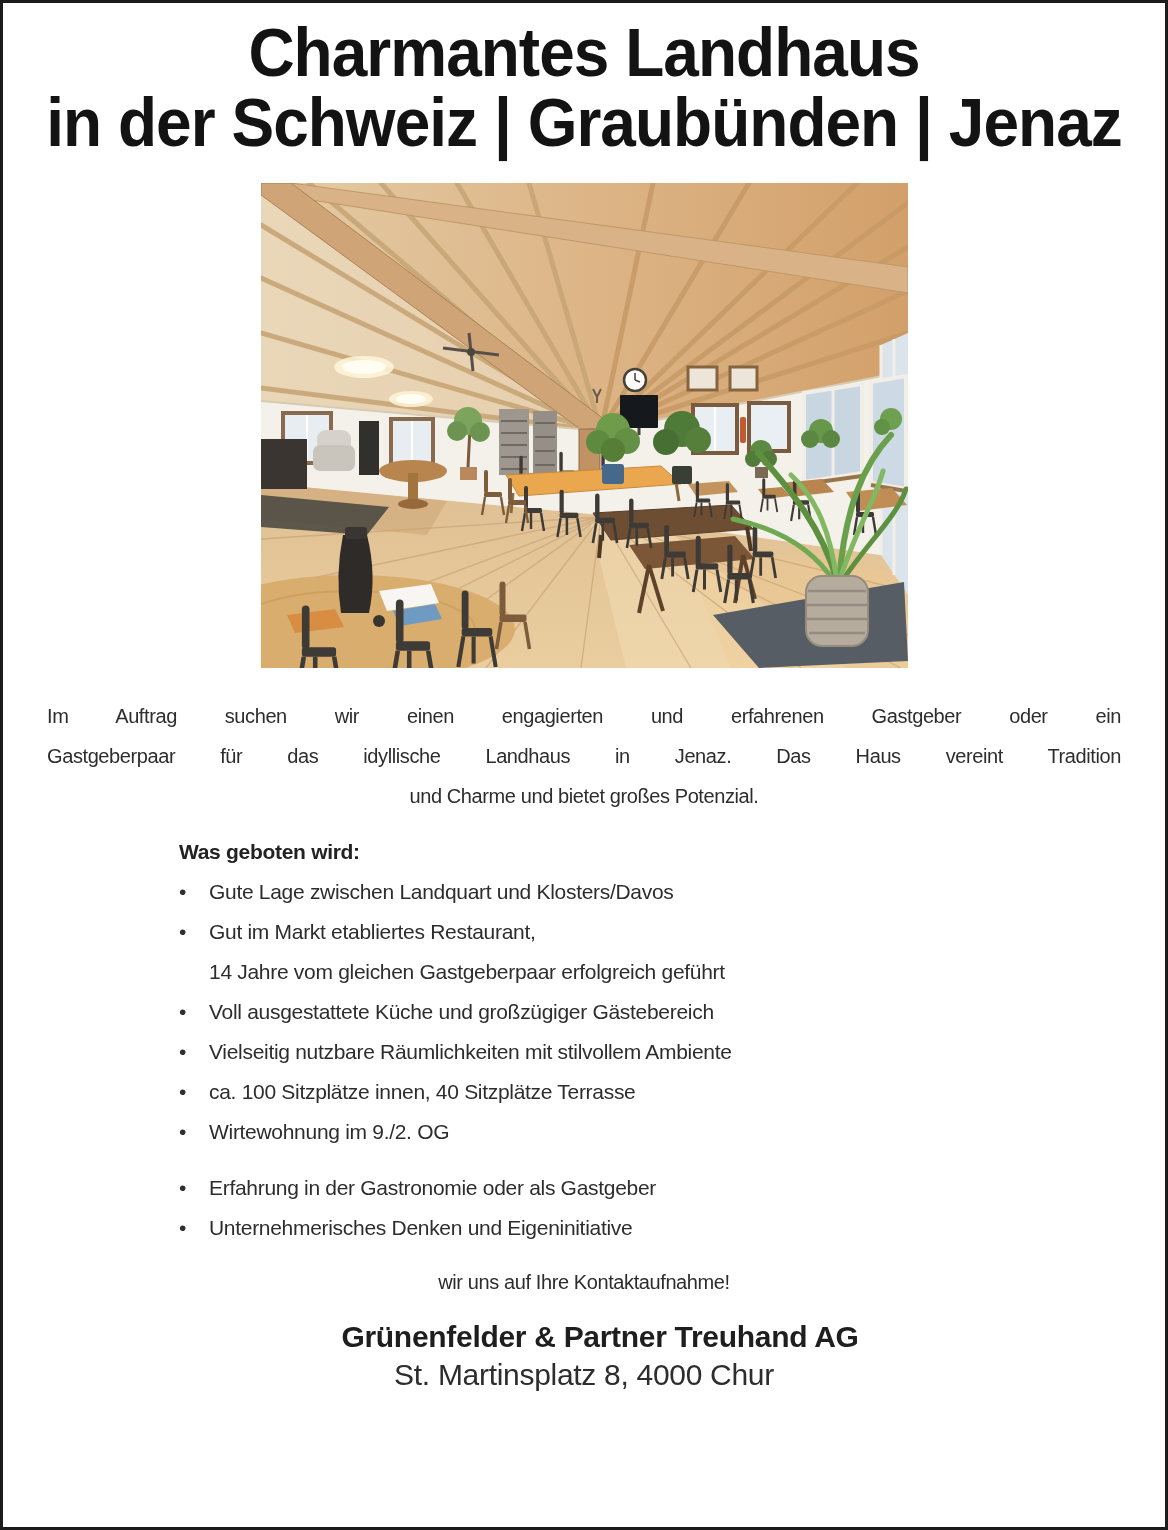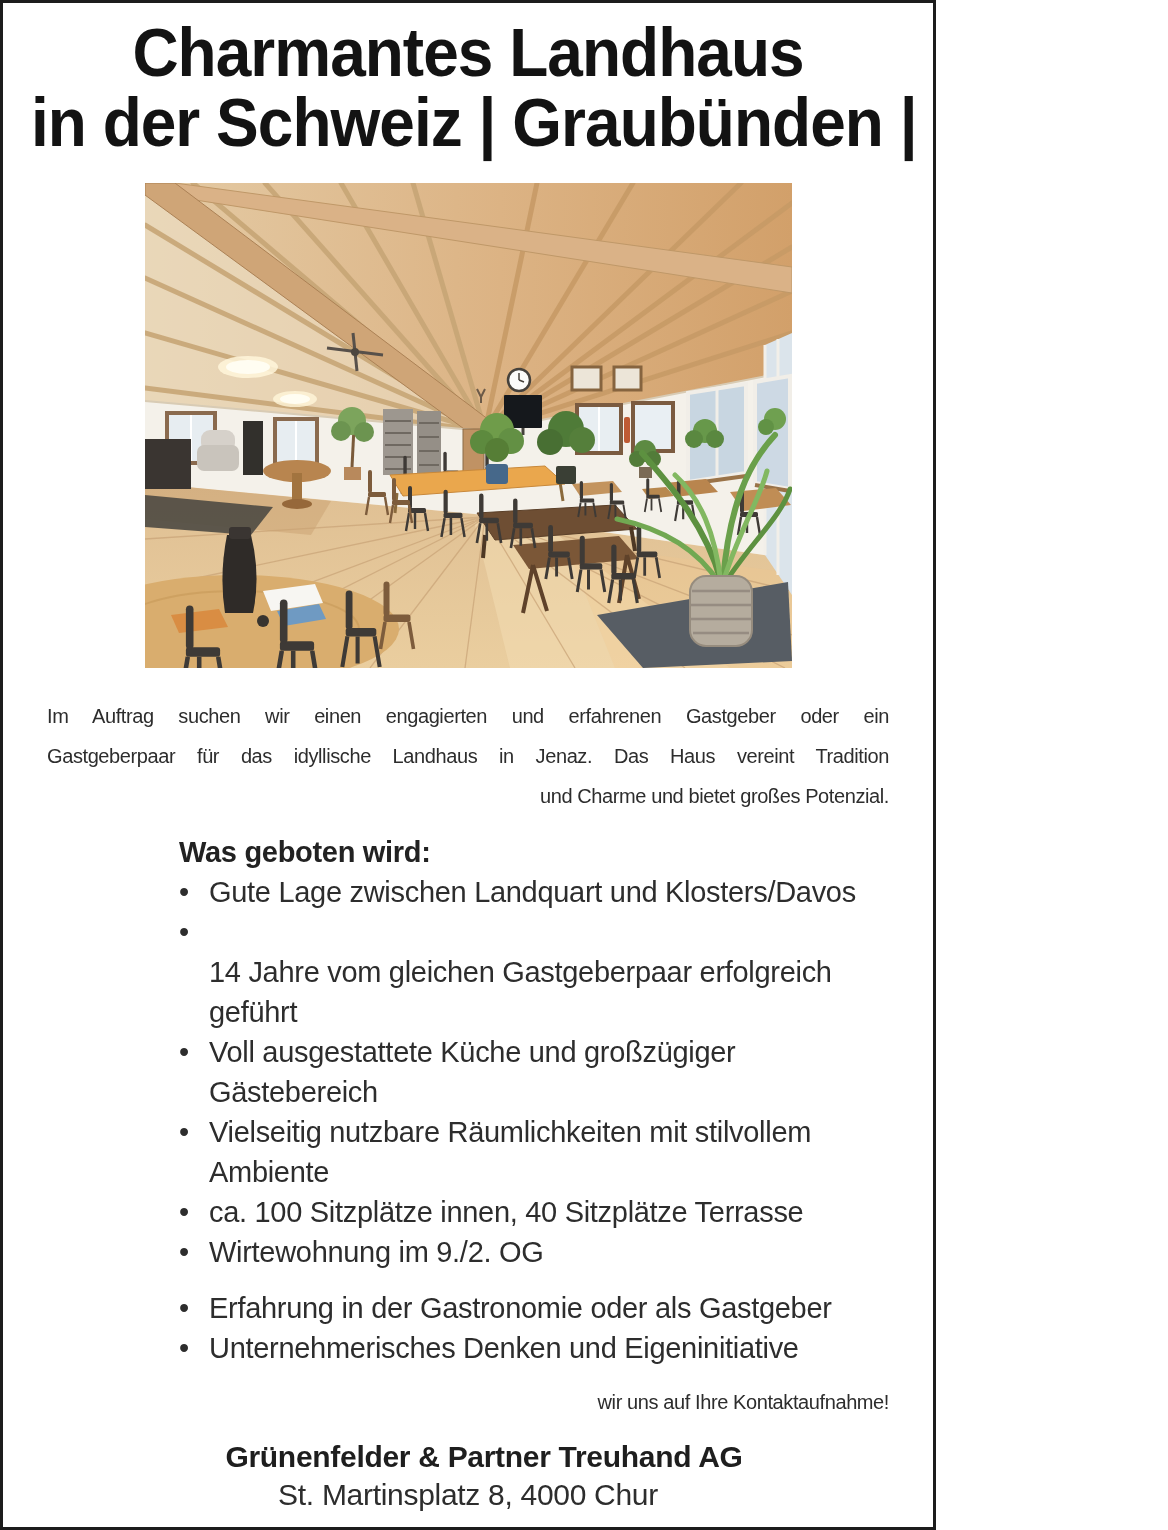--- a/index.html
+++ b/index.html
@@ -1,18 +1,18 @@
 <!DOCTYPE html>
 <html><head>
 <meta charset="utf-8">
 <style>
   html,body { margin:0; padding:0; background:#ffffff; }
   .page {
     position:relative;
-    width:936px; height:1530px;
+    width:1168px; height:1530px;
     box-sizing:border-box;
     border:3px solid #1c1c1c;
     background:#ffffff;
     font-family:"Liberation Sans", sans-serif;
     color:#2d2d2d;
     overflow:hidden;
   }
   
   .title { margin-top:14px; text-align:center; color:#131313; font-weight:bold; }
   .title-line {
@@ -27,23 +27,23 @@
   .photo-wrap { width:647px; height:485px; margin:26px auto 0; }
   .photo-wrap svg { display:block; }
   
   .intro, .closing {
     margin:28px 44px 0;
     font-size:20px; line-height:40px;
     letter-spacing:-0.4px;
   }
   .closing { margin-top:14px; }
   .jline { text-align:justify; text-align-last:justify; }
-  .lline { text-align:right; }
-  
-  .section { margin:16px 60px 0 176px; font-size:29px; line-height:40px; letter-spacing:-0.3px; }
+  .lline { text-align:center; }
+  
+  .section { margin:16px 60px 0 176px; font-size:21px; line-height:40px; letter-spacing:-0.3px; }
   .sec-heading { font-weight:bold; color:#222; }
   .b-row { display:flex; }
   .b-dot { width:30px; flex:0 0 30px; }
   .b-cont { padding-left:30px; }
   
   .contact { margin-top:16px; text-align:center; font-size:30px; line-height:38px; letter-spacing:-0.3px; }
   .company { font-weight:bold; color:#1e1e1e;padding-left:32px; }
 </style>
 </head>
 <body>
@@ -272,20 +272,21 @@
   </div>
 
   <div class="section">
     <div class="sec-heading">Was geboten wird:</div>
     <div class="b-row">
       <span class="b-dot">•</span>
       <span>Gute Lage zwischen Landquart und Klosters/Davos</span>
     </div>
     <div class="b-row">
       <span class="b-dot">•</span>
+      <span>Gut im Markt etabliertes Restaurant,</span>
     </div>
     <div class="b-cont">14 Jahre vom gleichen Gastgeberpaar erfolgreich geführt</div>
     <div class="b-row">
       <span class="b-dot">•</span>
       <span>Voll ausgestattete Küche und großzügiger Gästebereich</span>
     </div>
     <div class="b-row">
       <span class="b-dot">•</span>
       <span>Vielseitig nutzbare Räumlichkeiten mit stilvollem Ambiente</span>
     </div>

